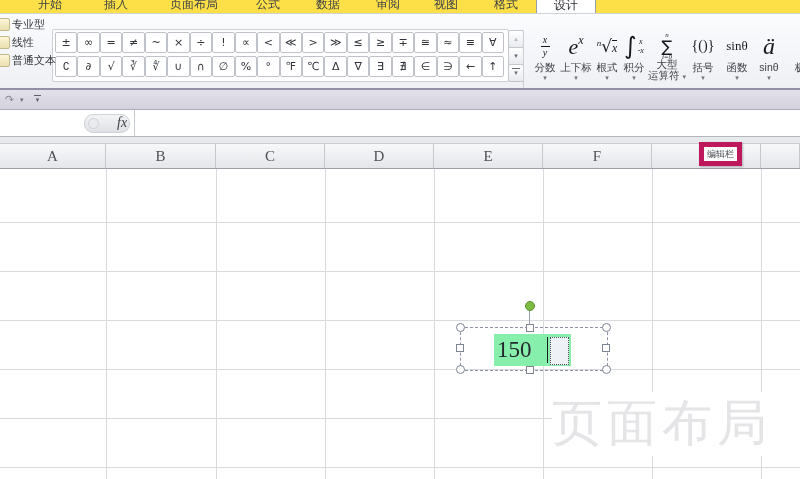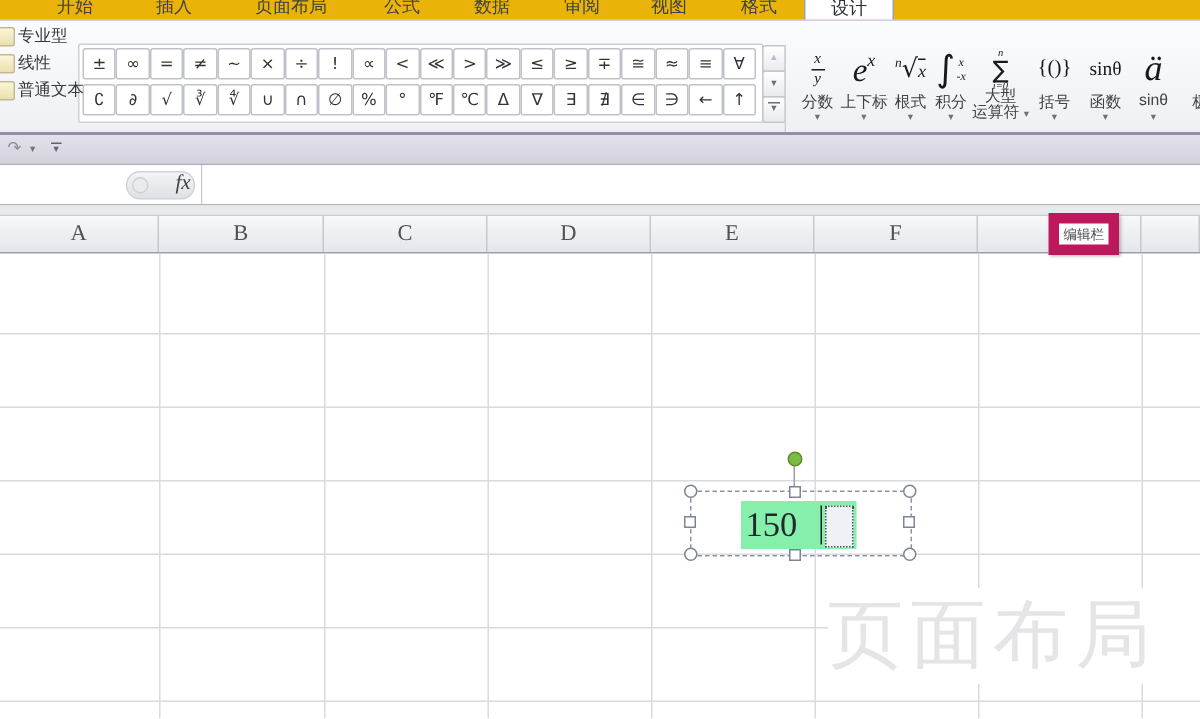--- a/index.html
+++ b/index.html
@@ -1,21 +1,21 @@
 <!DOCTYPE html>
 <html><head>
 <meta charset="utf-8">
 <style>
   html,body{margin:0;padding:0;background:#fff;}
   #stage{position:relative;width:800px;height:479px;overflow:hidden;
          font-family:"Liberation Sans","DejaVu Sans",sans-serif;
          -webkit-font-smoothing:antialiased;cursor:default;}
 
   
-  #tabstrip{position:absolute;left:0;top:0;width:800px;height:13px;background:#eab308;
+  #tabstrip{position:absolute;left:0;top:0;width:800px;height:13px;background:#fde047;
             border-bottom:1px solid #cfd2d8;overflow:hidden;}
   .tab{position:absolute;top:-7px;height:20px;line-height:22px;text-align:center;
        font-size:12px;color:#3e4147;}
   .tab.active{background:#fff;border:1px solid #9aa0ab;border-bottom:none;
        border-radius:2px 2px 0 0;top:-6px;height:20px;line-height:21px;color:#2b2e33;}
 
   
   #ribbon{position:absolute;left:0;top:14px;width:800px;height:74px;
           background:linear-gradient(#fbfcfe,#eef0f4);}
   .mode{position:absolute;left:0;height:16px;line-height:16px;white-space:nowrap;font-family:Liberation Serif, serif;}
@@ -107,21 +107,21 @@
   #grid{position:absolute;left:0;top:169px;width:800px;height:310px;background:#fff;}
   .vline{position:absolute;top:0;bottom:0;width:1px;background:#d8dadd;}
   .hline{position:absolute;left:0;right:0;height:1px;background:#d8dadd;}
 
   
   #watermark{position:absolute;left:552px;top:392px;width:248px;height:64px;background:#fff;
         font-size:50px;line-height:62px;letter-spacing:5px;color:#e5e5e8;white-space:nowrap;overflow:hidden;}
 
   
   #tooltip{position:absolute;left:699px;top:142px;height:14px;line-height:14px;padding:0 3px;
-        background:#fbfbfc;border:7px solid #be185d;box-shadow:1px 1px 2px rgba(0,0,0,.25);
+        background:#fbfbfc;border:5px solid #be185d;box-shadow:1px 1px 2px rgba(0,0,0,.25);
         font-size:9px;color:#4a4d52;z-index:60;font-family:Liberation Serif, serif;}
 
   
   #textbox{position:absolute;left:460px;top:327px;width:146px;height:42px;
         border:1.5px dashed #8d93a0;z-index:40;}
   .handle-c{position:absolute;width:7px;height:7px;border-radius:50%;background:#fff;border:1px solid #7d8494;z-index:45;}
   .handle-s{position:absolute;width:6px;height:6px;background:#fff;border:1px solid #7d8494;z-index:45;}
   #rot-line{position:absolute;left:529px;top:310px;width:1px;height:17px;background:#9aa0ab;z-index:41;}
   #rot-handle{position:absolute;left:525px;top:301px;width:8px;height:8px;border-radius:50%;
         background:#7ebb42;border:1px solid #5a8f2a;z-index:46;}

